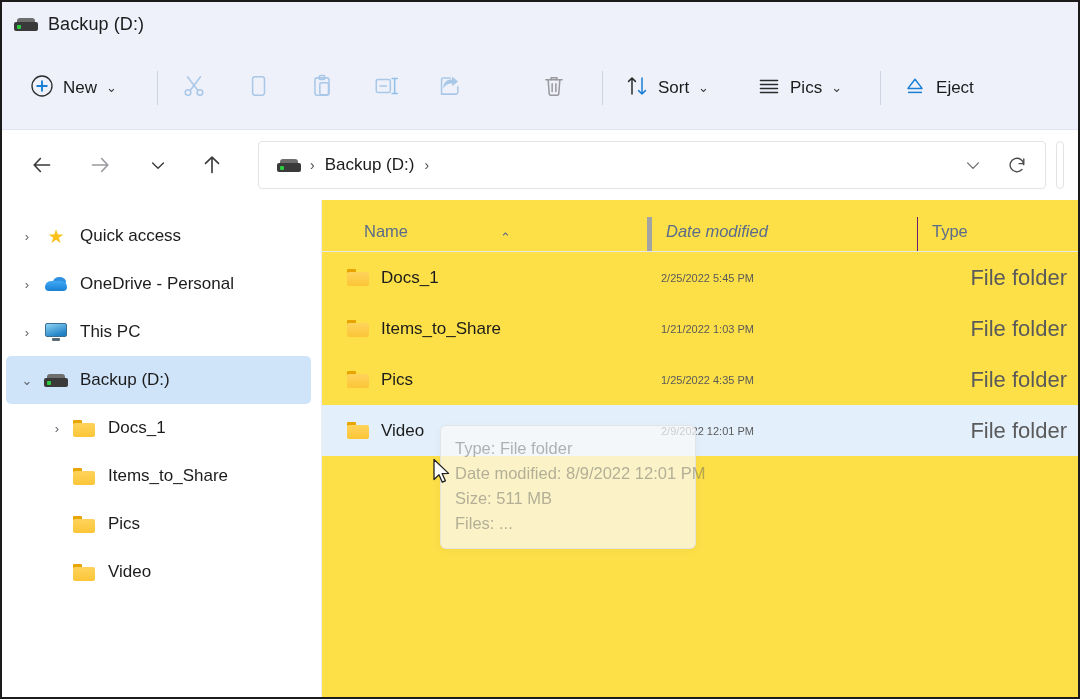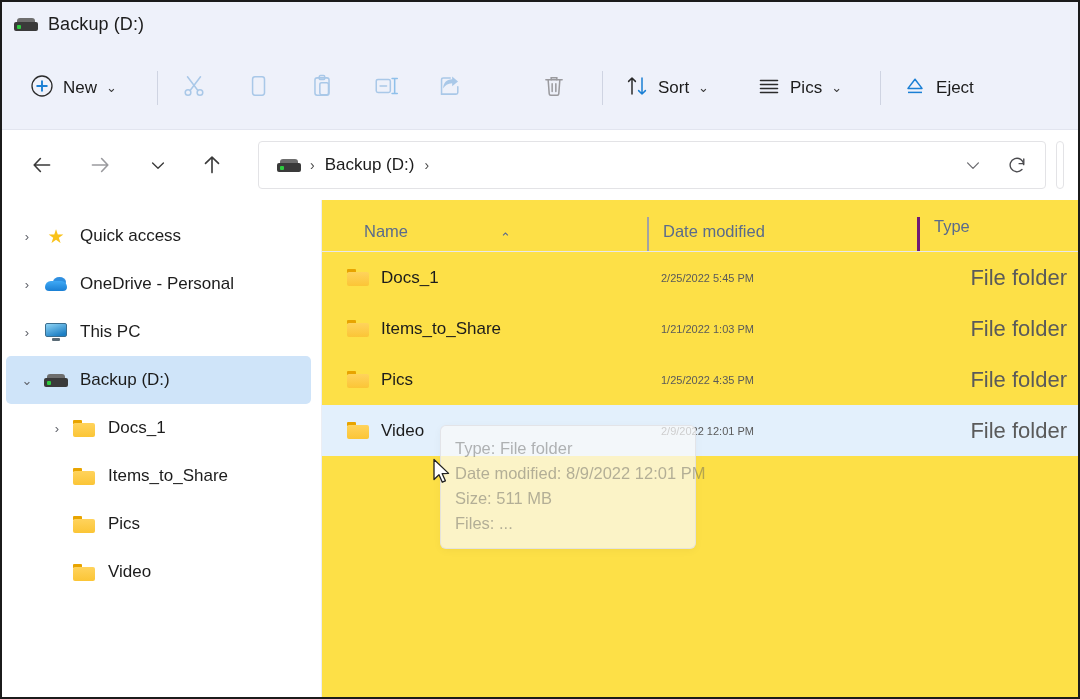--- a/index.html
+++ b/index.html
@@ -197,22 +197,22 @@
     display: flex; align-items: flex-end;
     position: relative;
     border-bottom: 1px solid #e8e8ec;
   }
   .col-head .ch {
     font-size: 16.5px; color: #5a6b8c;
     padding-bottom: 10px;
     position: relative;
   }
   .ch-name { width: 325px; padding-left: 42px; }
-  .ch-date { width: 270px; padding-left: 14px; border-left: 2px solid #a3a3a3; height: 34px; display:flex; align-items:flex-end;}
-  .ch-type { width: 150px; padding-left: 14px; border-left: 3px solid #701a75; height: 34px; display:flex; align-items:flex-start;}
+  .ch-date { width: 270px; padding-left: 14px; border-left: 5px solid #a3a3a3; height: 34px; display:flex; align-items:flex-end;font-style:italic;}
+  .ch-type { width: 150px; padding-left: 14px; border-left: 1px solid #701a75; height: 34px; display:flex; align-items:flex-end;}
   .sort-caret {
     position: absolute; left: 178px; top: 8px;
     font-size: 13px; color: #5a6b8c;
   }
   .row {
     height: 51px;
     display: flex; align-items: center;
   }
   .row.hover { background: #e3f0fc; }
   .cell-name {

